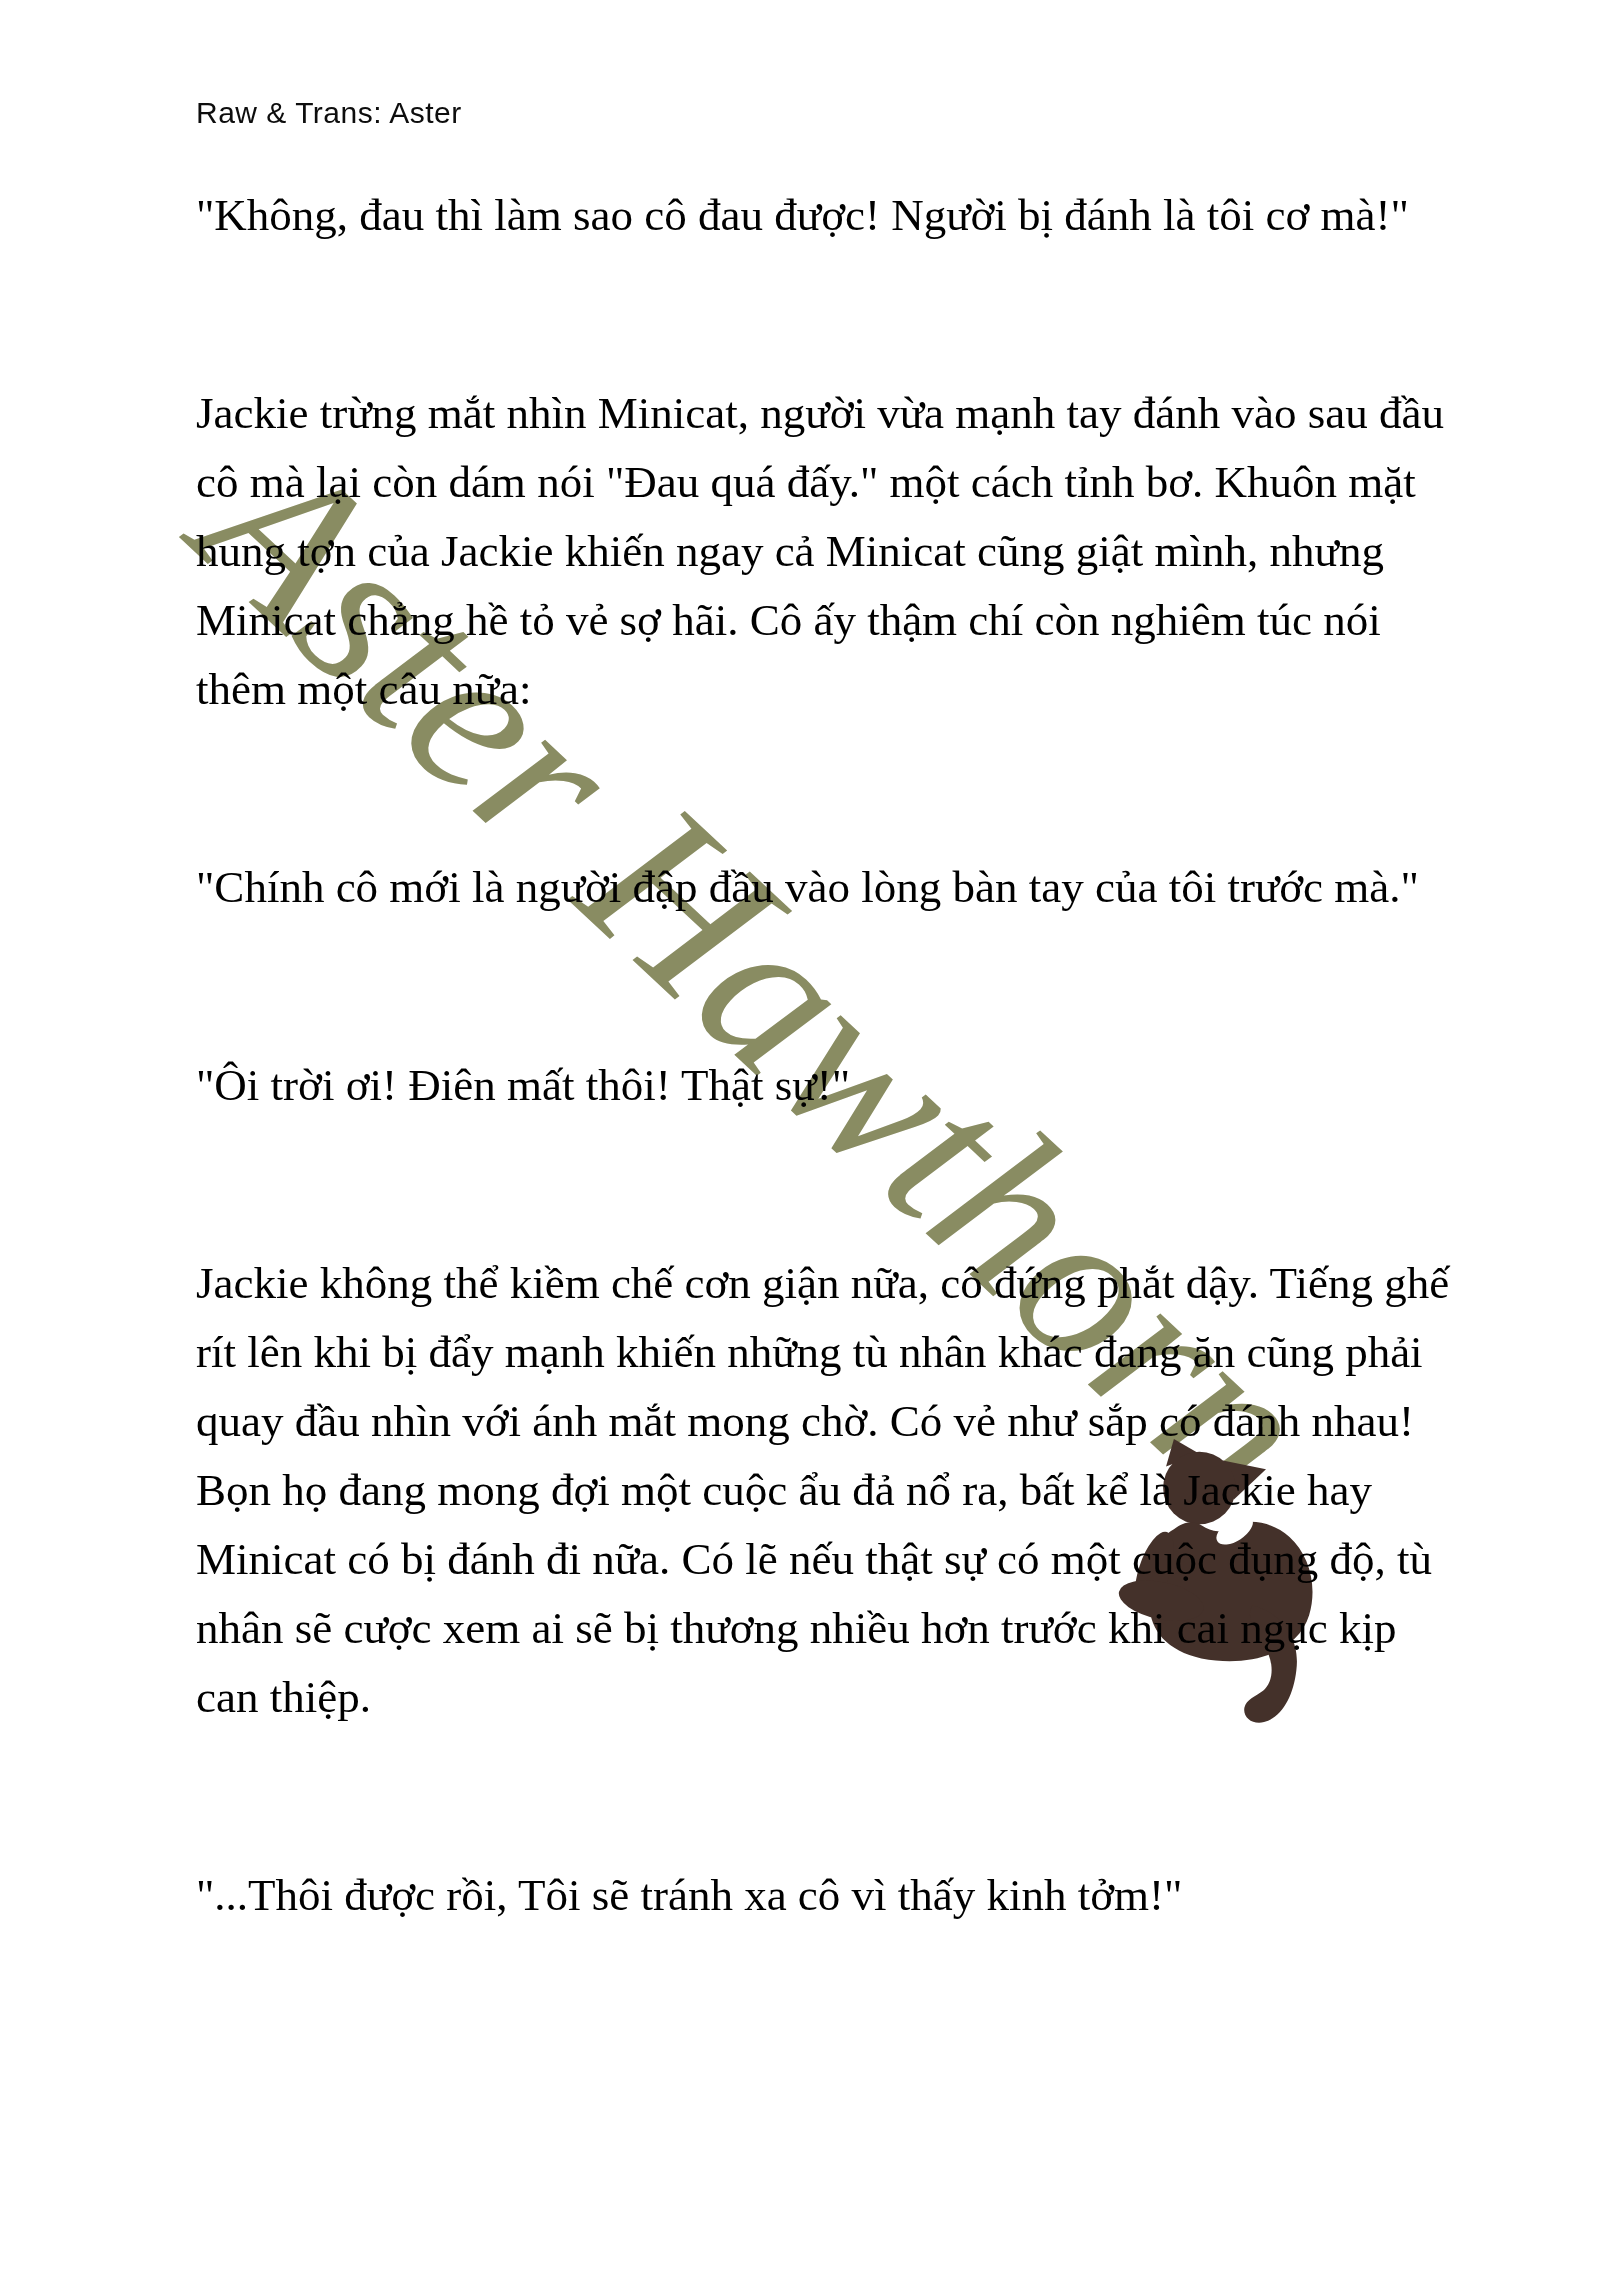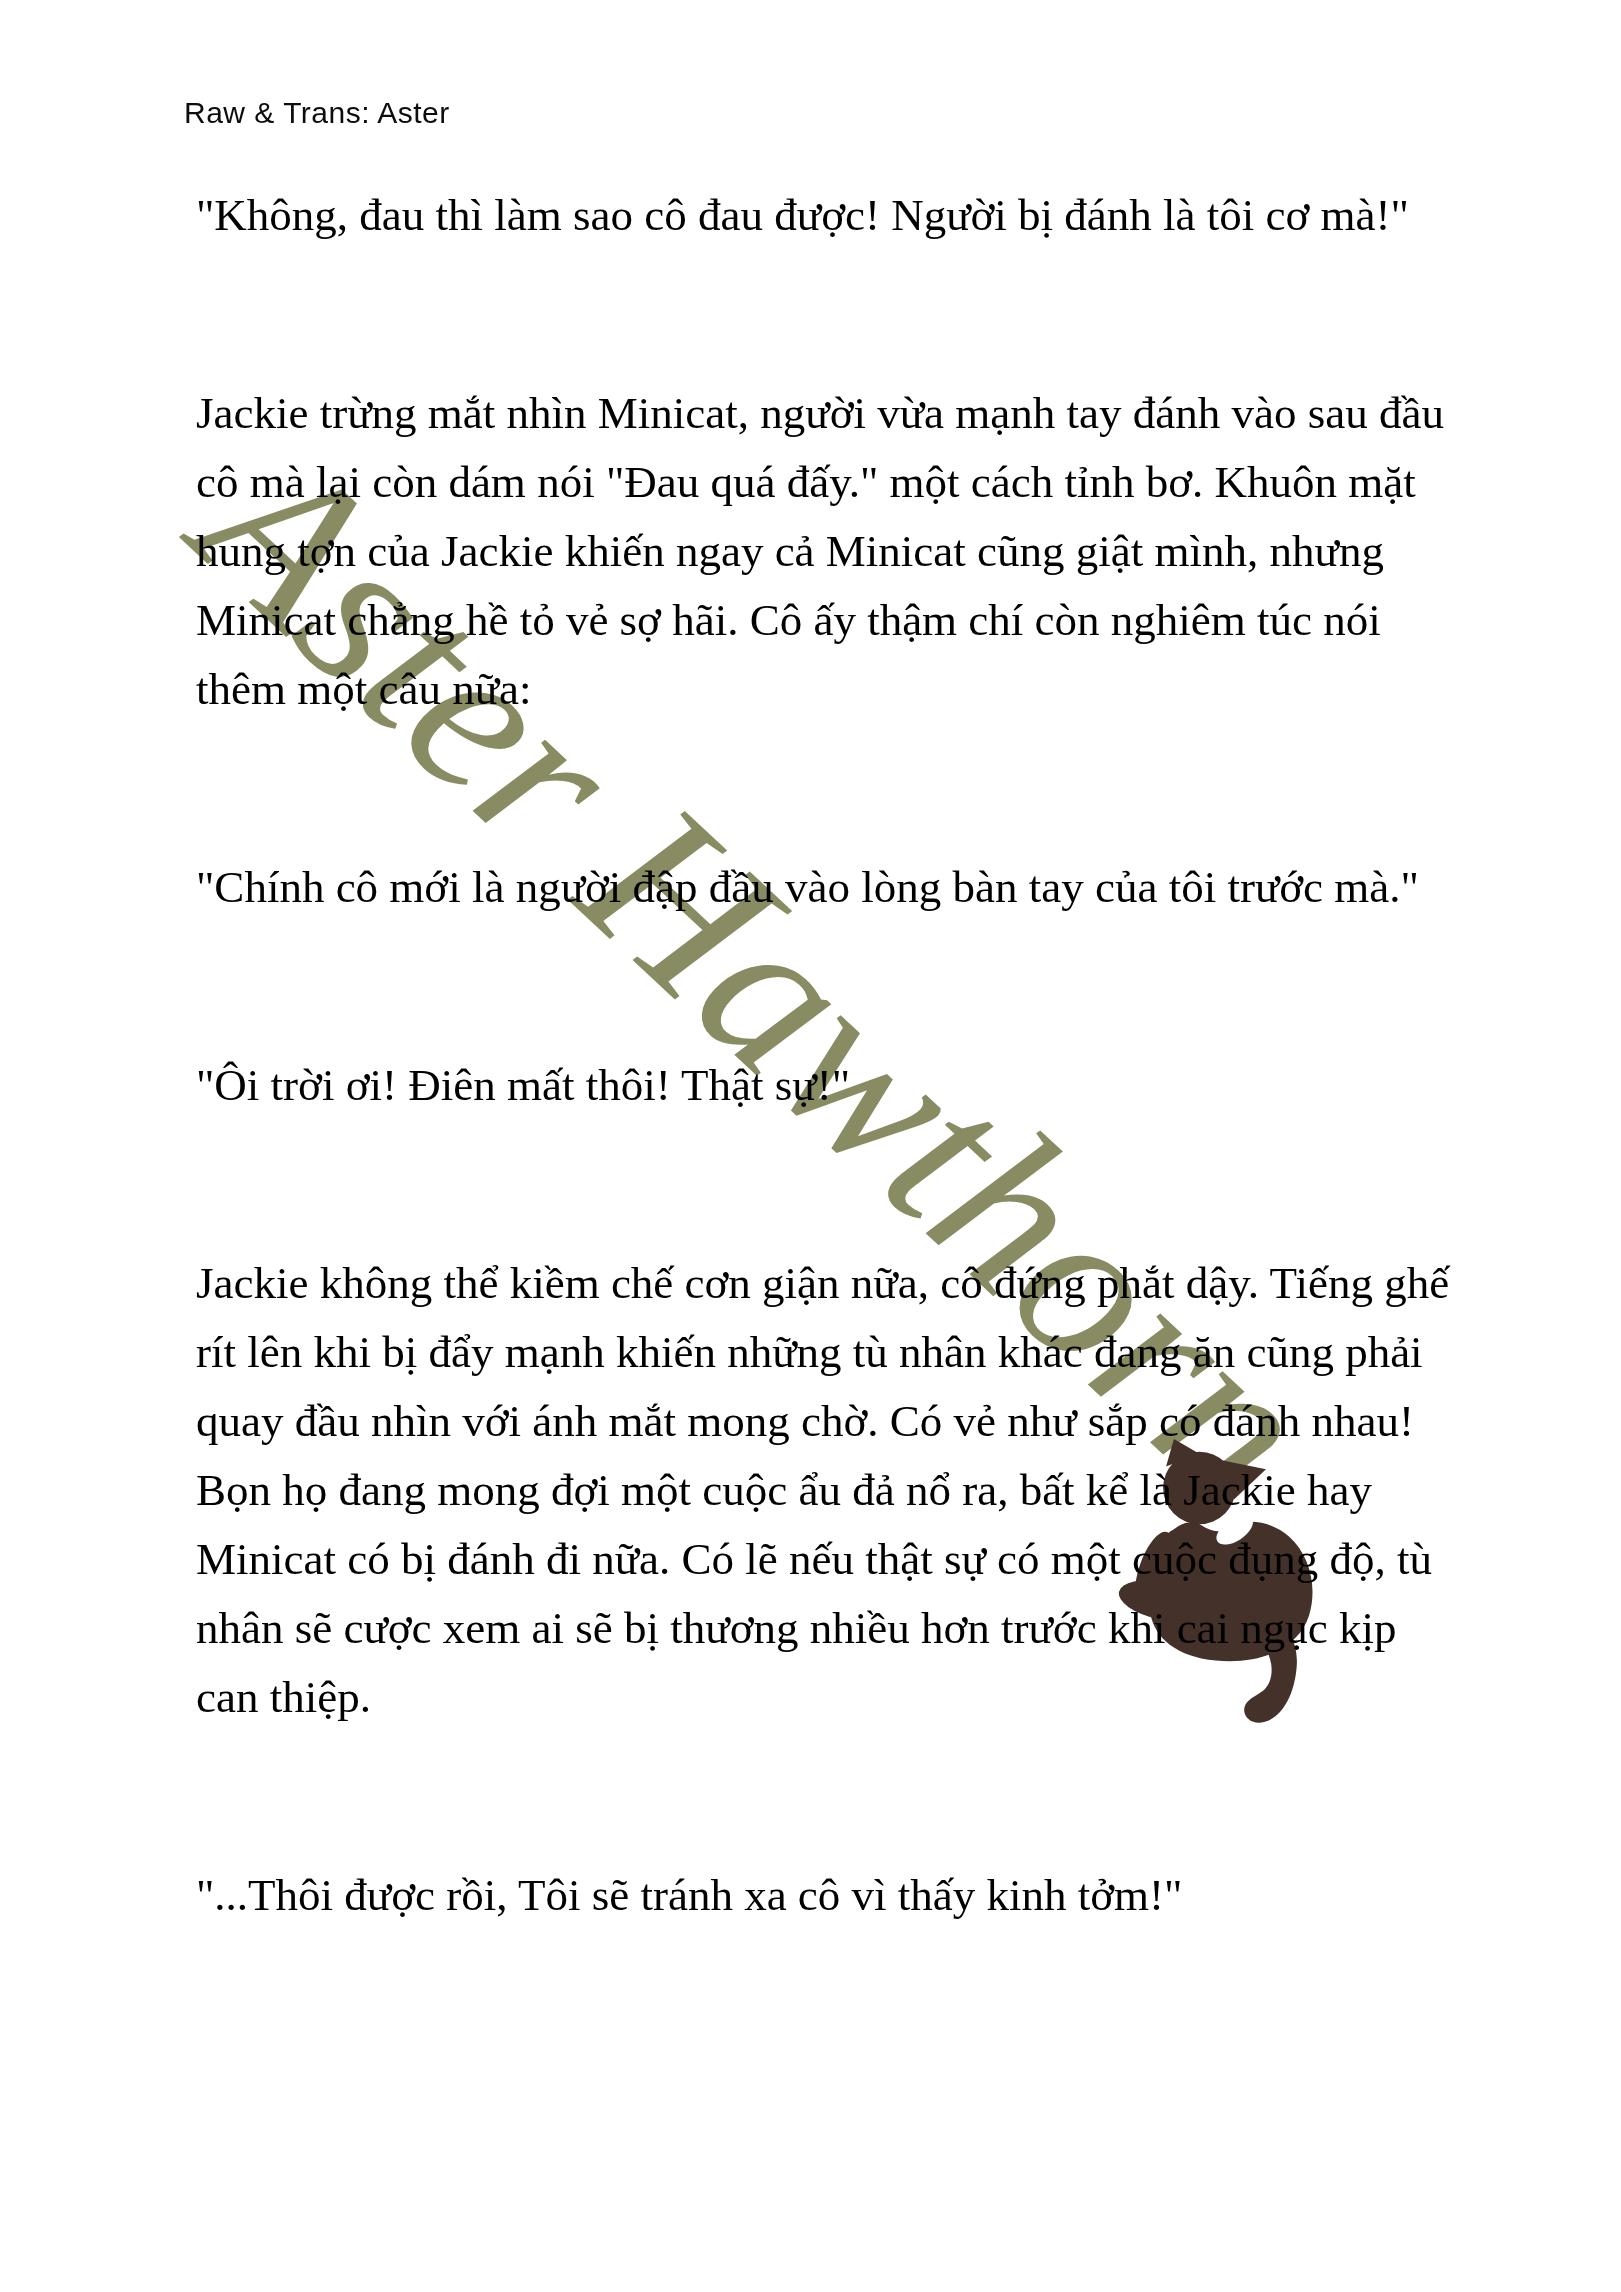--- a/index.html
+++ b/index.html
@@ -9,21 +9,21 @@
     position: relative;
     overflow: hidden;
     font-family: "Liberation Serif", serif;
   }
   .page {
     position: absolute; inset: 0;
     background: #ffffff;
   }
   .doc-header {
     position: absolute;
-    left: 184px; top: 96px;
+    left: 196px; top: 96px;
     font-family: "Liberation Sans", sans-serif;
     font-size: 30px;
     color: #0d0d0d;
     letter-spacing: 0.5px;
     z-index: 3;
   }
   .watermark {
     position: absolute;
     left: 314px; top: 410px;
     transform: rotate(43deg);

